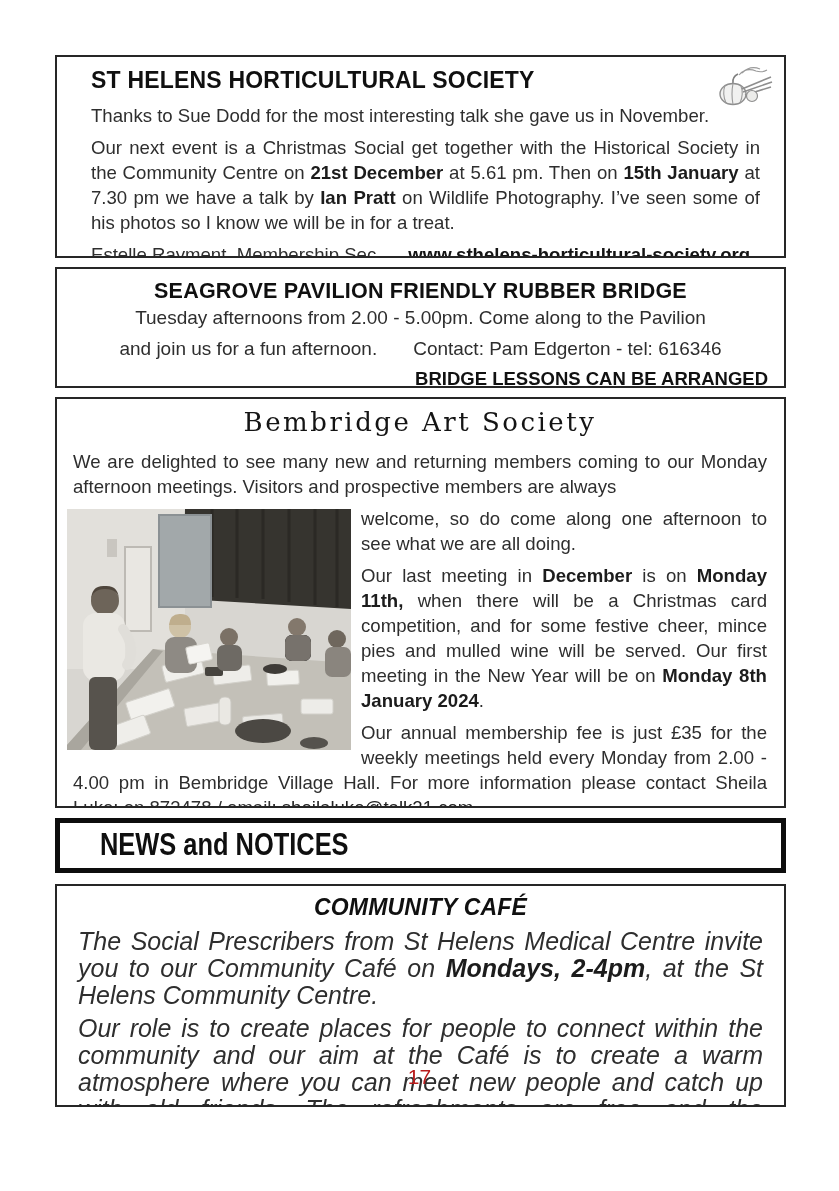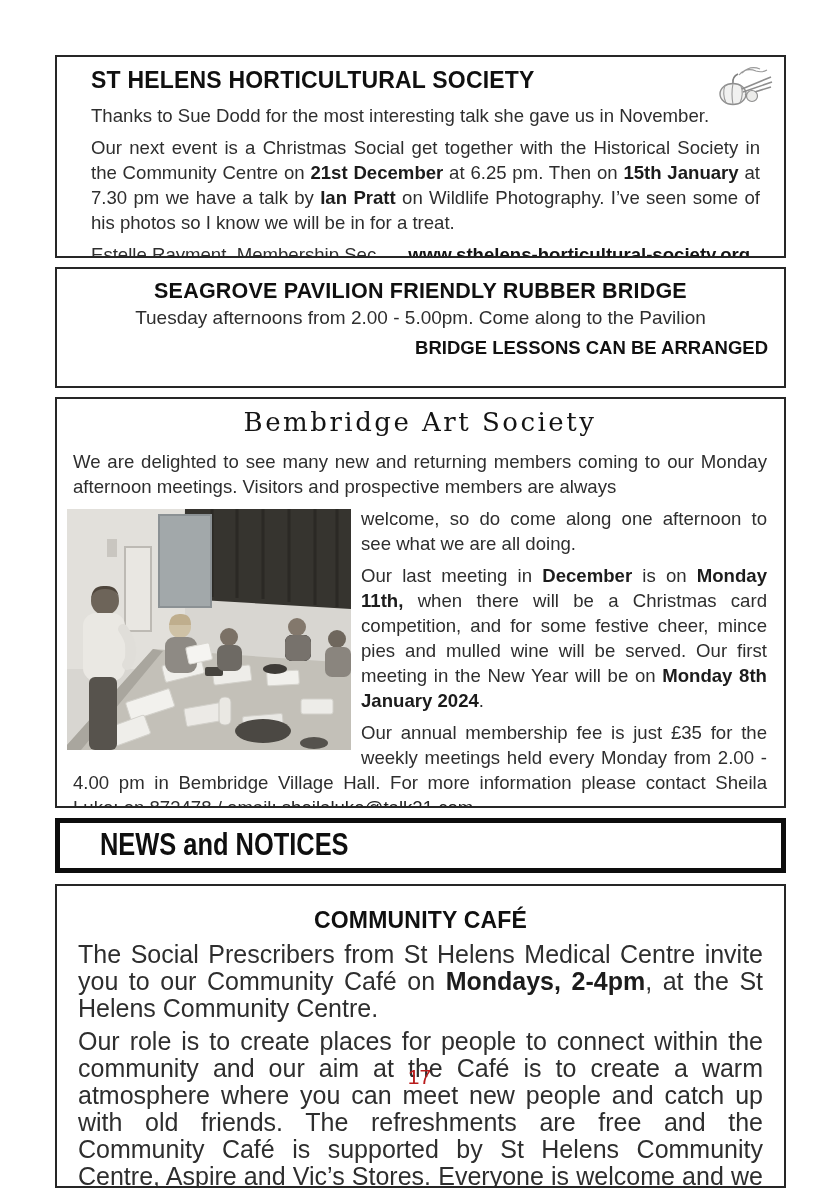--- a/index.html
+++ b/index.html
@@ -9,21 +9,21 @@
     color:#2e2e2e;overflow:hidden;
   }
   .box{
     position:absolute;left:55px;width:731px;box-sizing:border-box;
     border:2px solid #262626;background:#ffffff;overflow:hidden;
   }
   #box-hort{top:55px;height:203px;padding:8px 24px 6px 34px;}
   #box-bridge{top:267px;height:121px;padding:8px 16px;text-align:center;}
   #box-art{top:397px;height:411px;padding:6px 17px 6px 16px;}
   #box-news{top:818px;height:55px;border:5px solid #0d0d0d;padding:4px 0 8px 40px;}
-  #box-cafe{top:884px;height:304px;padding:19px 21px;}
+  #box-cafe{top:884px;height:223px;padding:6px 21px;font-style:italic;}
 
   p{margin:0 0 7px 0;font-size:18.6px;line-height:25px;}
   .just{text-align:justify;}
   b{color:#1c1c1c;}
 
   .sec-title{
     margin:2px 0 9px 0;font-size:23px;font-weight:bold;color:#101010;
     letter-spacing:.2px;
   }
   #box-hort .sec-title{text-align:left;}
@@ -78,27 +78,28 @@
         <ellipse cx="21" cy="31" rx="13" ry="10.5" fill="#f1f1f0" stroke="#8e8e8e" stroke-width="1.4"></ellipse>
         <path d="M13 22 Q10 31 14 40 M21 20.5 Q19 31 21 41.5 M29 23 Q32 31 28 40" stroke="#9a9a9a" stroke-width="1.1"></path>
         <path d="M21 20 Q20 14 26 11" stroke="#7f7f7f" stroke-width="1.6"></path>
         <path d="M30 26 L59 14 M31 29 L60 19 M33 32 L59 24" stroke="#8e8e8e" stroke-width="1.6"></path>
         <path d="M27 12 Q34 4 44 8 Q50 10 55 7 M30 10 Q38 2 48 6" stroke="#9a9a9a" stroke-width="1.1"></path>
         <circle cx="40" cy="33" r="5.5" fill="#ececea" stroke="#8e8e8e" stroke-width="1.2"></circle>
       </svg>
     </div>
     <h1 class="sec-title">ST HELENS HORTICULTURAL SOCIETY</h1>
     <p>Thanks to Sue Dodd for the most interesting talk she gave us in  November.</p>
-    <p class="just"><span>Our next event is a Christmas Social get together with the Historical Society in the Community Centre on </span><b>21st December</b><span> at 6.25 pm. Then on </span><b>15th January</b><span> at 7.30 pm we have a talk by </span><b>Ian Pratt</b><span> on Wildlife Photography. I’ve seen some of his photos so I know we will be in for a treat.</span></p>
+    <p class="just"><span>Our next event is a Christmas Social get together with the Historical Society in the Community Centre on </span><b>21st December</b><span> at 5.61 pm. Then on </span><b>15th January</b><span> at 7.30 pm we have a talk by </span><b>Ian Pratt</b><span> on Wildlife Photography. I’ve seen some of his photos so I know we will be in for a treat.</span></p>
     <p class="footer-line"><span>Estelle Rayment, Membership Sec</span><a href="#" class="site-link">www.sthelens-horticultural-society.org</a></p>
   </section>
 
   <section class="box" id="box-bridge">
     <h2 class="sec-title center-title">SEAGROVE PAVILION FRIENDLY RUBBER BRIDGE</h2>
     <p class="bridge-line">Tuesday afternoons from 2.00 - 5.00pm. Come along to the Pavilion</p>
+    <p class="bridge-line"><span>and join us for a fun afternoon.</span><span class="gap"></span><span>Contact: Pam Edgerton - tel: 616346</span></p>
     <div class="bridge-footer">BRIDGE LESSONS CAN BE ARRANGED</div>
   </section>
 
   <section class="box" id="box-art">
     <h2 class="art-title">Bembridge Art Society</h2>
     <p class="just">We are delighted to see many new and returning members coming to our Monday afternoon meetings. Visitors and prospective members are always</p>
     <div class="photo-flow">
       <div class="photo">
         <svg viewBox="0 0 284 241" preserveAspectRatio="none">
           <rect x="0" y="0" width="284" height="241" fill="#d8d6d1"></rect>

